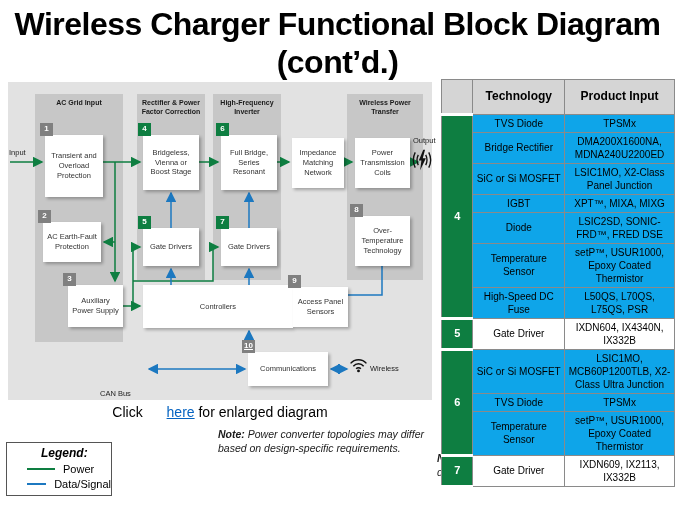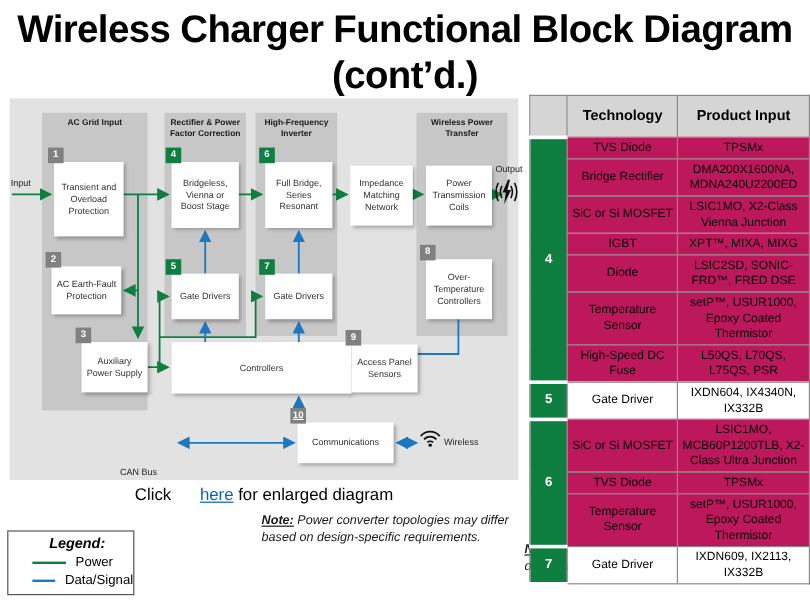--- a/index.html
+++ b/index.html
@@ -64,21 +64,21 @@
   .arrows{position:absolute;left:0;top:0;z-index:2;}
   
   .clickline{
     position:absolute;left:8px;top:404px;width:424px;text-align:center;
     font-size:14px;
   }
   .clickline a{color:#0563c1;text-decoration:underline;cursor:pointer;margin-left:20px;}
   .note{
     position:absolute;font-size:10.5px;font-style:italic;line-height:1.3;color:#1a1a1a;
   }
-  .note b{font-weight:bold;text-decoration:underline;}
+  .note b{font-weight:bold;}
   #diag-note{left:218px;top:428px;width:226px;}
   #table-note{left:437px;top:452px;width:237px;}
   .legend{
     position:absolute;left:6px;top:442px;width:106px;height:54px;
     border:1px solid #555;background:#fff;padding:3px 0 0 20px;box-sizing:border-box;
   }
   .legend .ltitle{font-size:12px;font-weight:bold;font-style:italic;margin:0 0 2px 14px;}
   .legend .lrow{font-size:11px;line-height:1.35;display:flex;align-items:center;}
   .legend .sw{display:inline-block;width:28px;height:0;margin-right:8px;}
   .sw-power{border-top:2px solid #0e7e41;}
@@ -94,21 +94,21 @@
   }
   .lftable td{border:1px solid #8a8a8a;text-align:center;padding:2px 3px;}
   .lftable td.numcell{
     background:#0e7e41;color:#fff;font-weight:bold;font-size:11px;width:24px;
     border-top:3px solid #fff;border-bottom:3px solid #fff;
     border-left:1px solid #8a8a8a;border-right:1px solid #8a8a8a;
   }
   .lftable th.corner{width:24px;background:#d5d5d5;}
   .lftable td.tech{width:86px;}
   .lftable td.prod{width:104px;}
-  .lftable tr.gray td.tech,.lftable tr.gray td.prod{background:#be185d;}
+  .lftable tr.gray td.tech,.lftable tr.gray td.prod{background:#0ea5e9;}
   .lftable tr.white td.tech,.lftable tr.white td.prod{background:#ffffff;}
 </style>
 </head>
 <body>
 
 <div class="title">
   <div>Wireless Charger Functional Block Diagram</div>
   <div>(cont’d.)</div>
 </div>
 
@@ -193,21 +193,21 @@
     <span>Gate Drivers</span>
   </div>
   <div class="blk" id="imn">
     <span>Impedance Matching Network</span>
   </div>
   <div class="blk" id="ptc">
     <span>Power Transmission Coils</span>
   </div>
   <div class="blk" id="b8">
     <span class="badge gray">8</span>
-    <span>Over-Temperature Controllers</span>
+    <span>Over-Temperature Technology</span>
   </div>
   <div class="blk" id="ctrl">
     <span>Controllers</span>
   </div>
   <div class="blk" id="b9">
     <span class="badge gray">9</span>
     <span>Access Panel Sensors</span>
   </div>
   <div class="blk" id="b10">
     <span class="badge gray" style="left:-6px;text-decoration:underline;">10</span>
@@ -279,21 +279,21 @@
         <td class="numcell" rowspan="7">4</td>
         <td class="tech">TVS Diode</td>
         <td class="prod">TPSMx</td>
       </tr>
       <tr class="gray">
         <td class="tech">Bridge Rectifier</td>
         <td class="prod">DMA200X1600NA, MDNA240U2200ED</td>
       </tr>
       <tr class="gray">
         <td class="tech">SiC or Si MOSFET</td>
-        <td class="prod">LSIC1MO, X2-Class Vienna Junction</td>
+        <td class="prod">LSIC1MO, X2-Class Panel Junction</td>
       </tr>
       <tr class="gray">
         <td class="tech">IGBT</td>
         <td class="prod">XPT™, MIXA, MIXG</td>
       </tr>
       <tr class="gray">
         <td class="tech">Diode</td>
         <td class="prod">LSIC2SD, SONIC-FRD™, FRED DSE</td>
       </tr>
       <tr class="gray">

